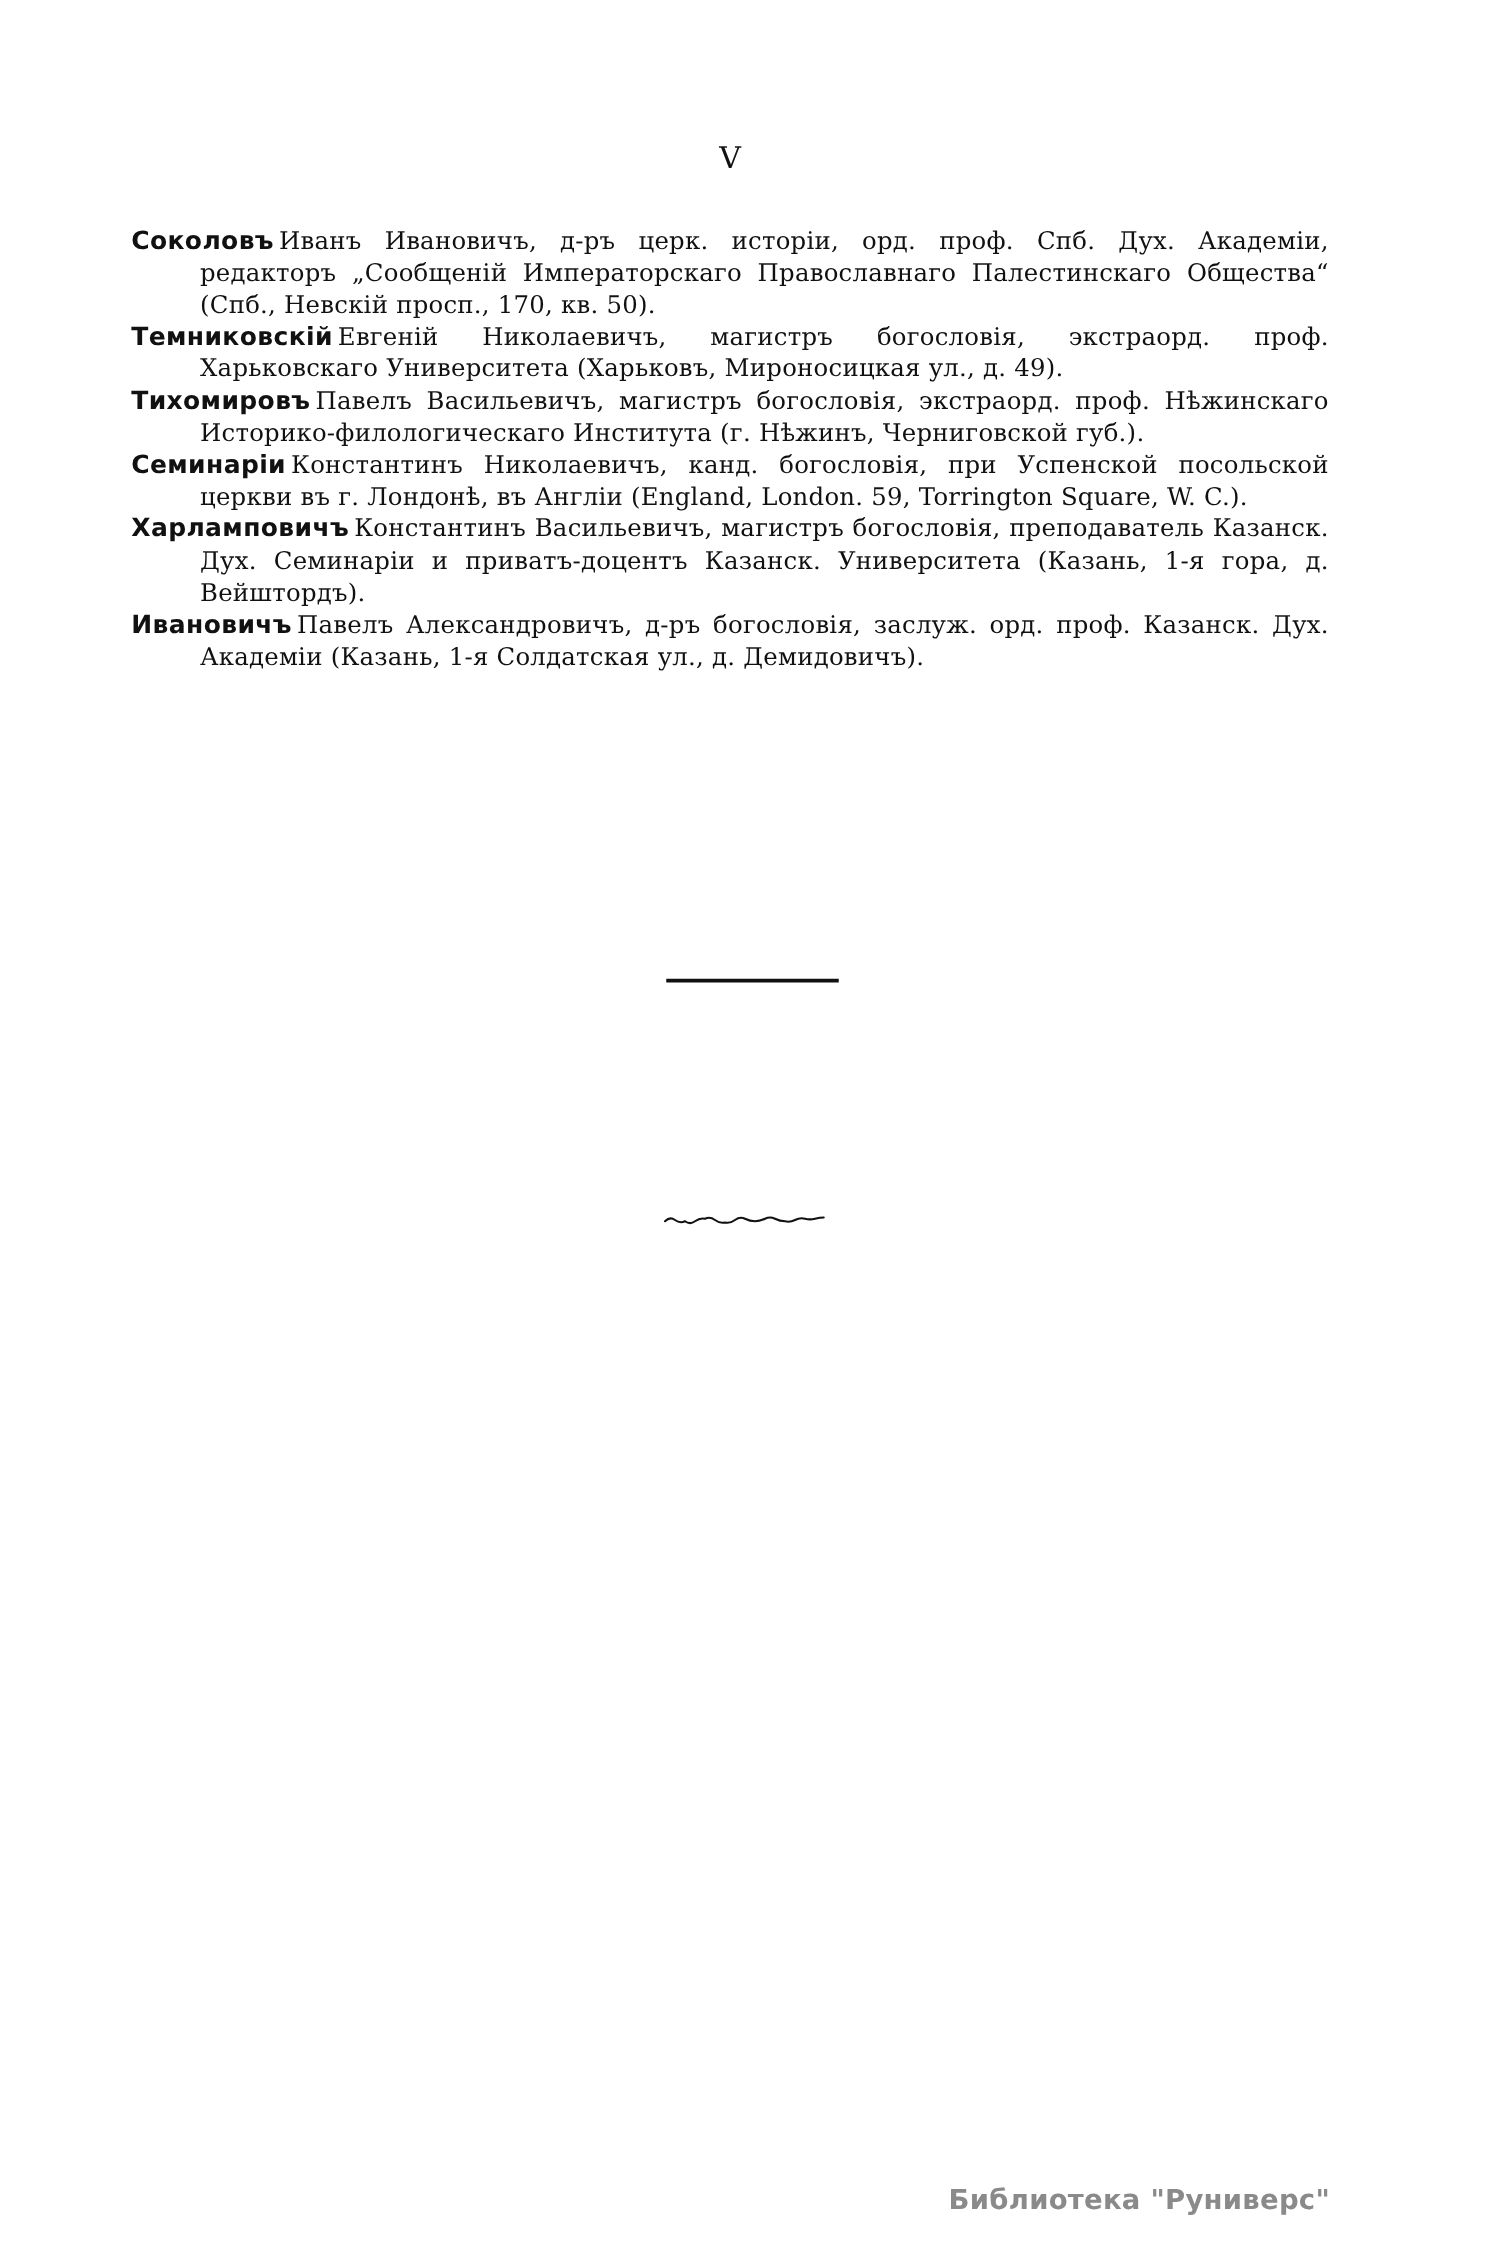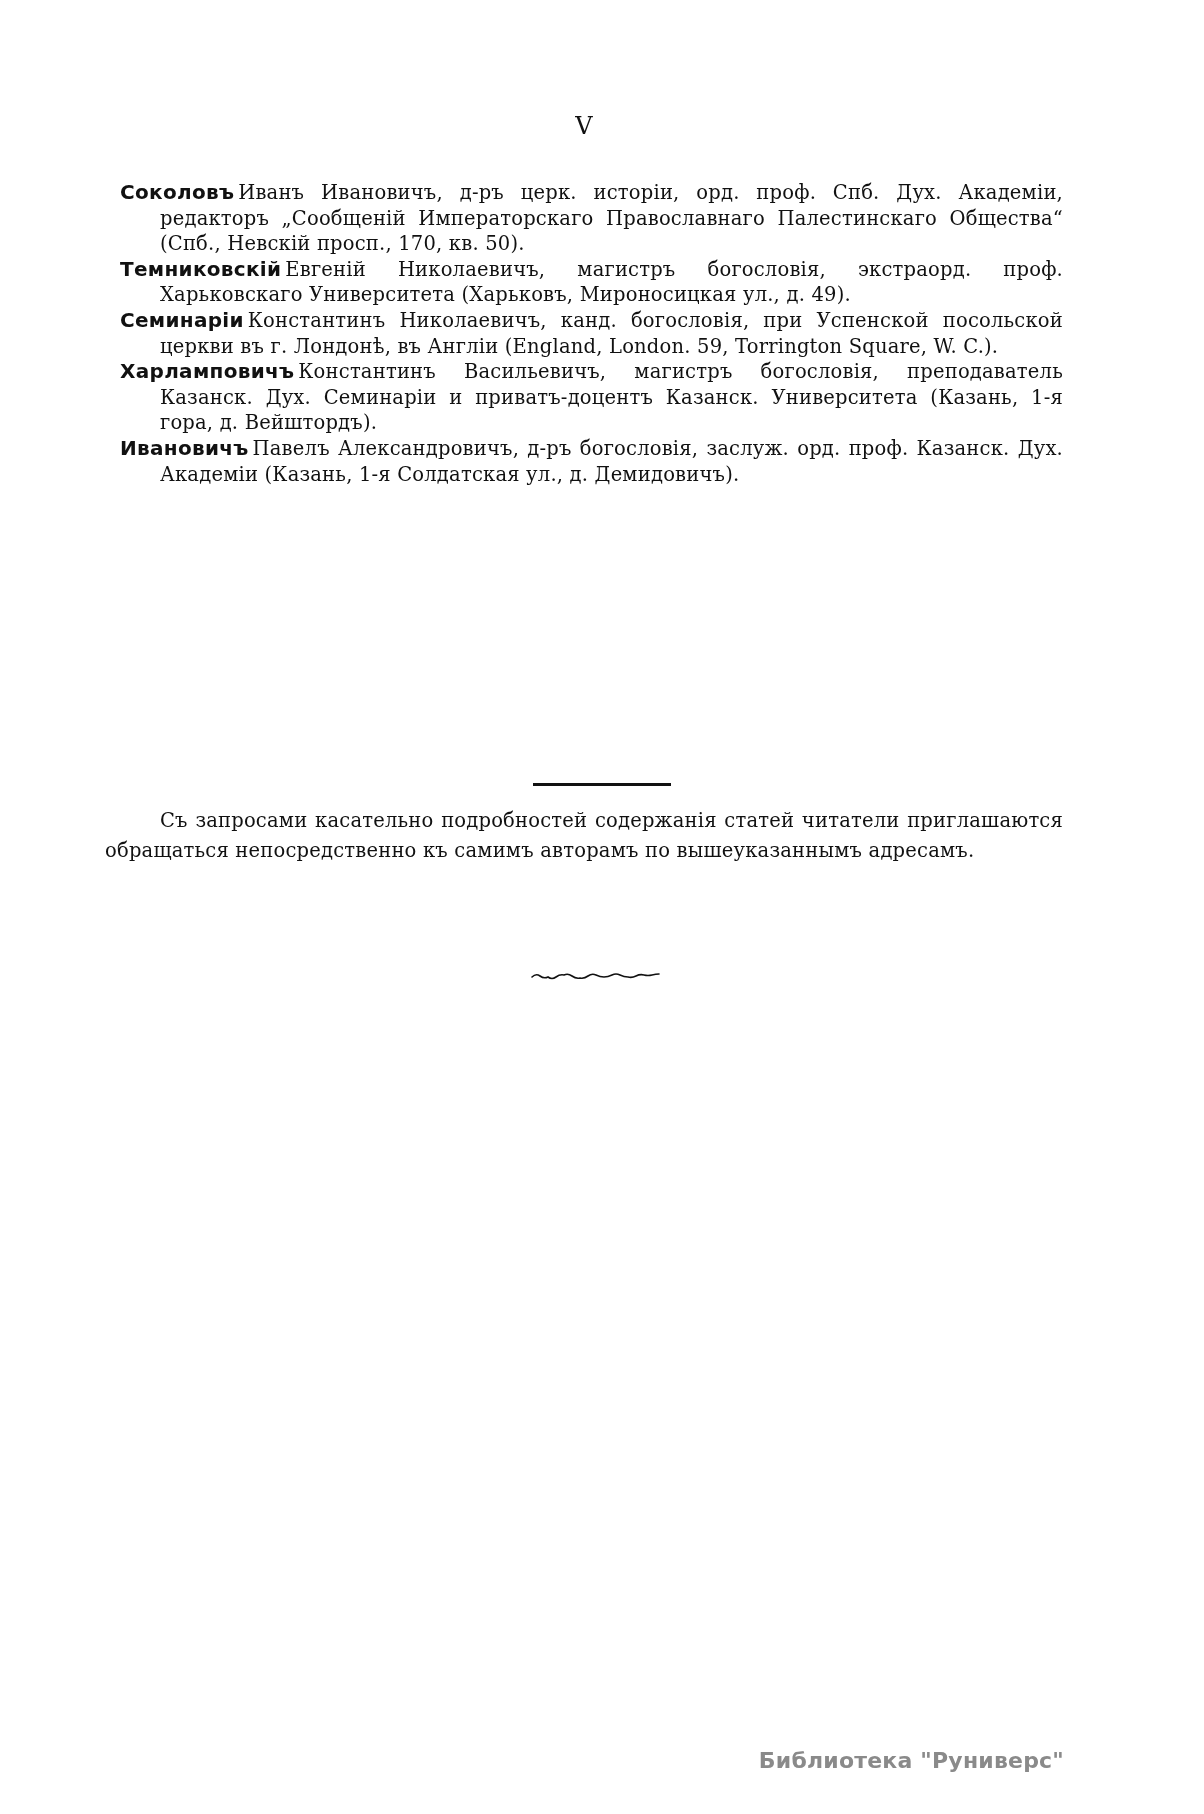--- a/index.html
+++ b/index.html
@@ -39,21 +39,20 @@
     font-size: 19.5px;
     line-height: 25.6px;
     letter-spacing: 0.2px;
   }
   .entry-name {
     font-family: "DejaVu Sans", sans-serif;
     font-weight: bold;
     font-size: 20px;
     letter-spacing: 0.3px;
     margin-right: 4px;
-    margin-left: 15px;
   }
   .rule-divider {
     position: absolute;
     top: 783px;
     left: 533px;
     width: 138px;
     height: 3px;
     background: #111111;
   }
   .note {
@@ -90,34 +89,34 @@
 <div class="page">
 
   <div class="page-number">V</div>
 
   <div class="entries">
 
     <p class="entry"><span class="entry-name">Соколовъ</span><span class="entry-text">Иванъ Ивановичъ, д-ръ церк. исторіи, орд. проф. Спб. Дух. Академіи, редакторъ „Сообщеній Императорскаго Православнаго Палестинскаго Общества“ (Спб., Невскій просп., 170, кв. 50).</span></p>
 
     <p class="entry"><span class="entry-name">Темниковскій</span><span class="entry-text">Евгеній Николаевичъ, магистръ богословія, экстраорд. проф. Харьковскаго Университета (Харьковъ, Мироносицкая ул., д. 49).</span></p>
 
+    <p class="entry"><span class="entry-name">Тихомировъ</span><span class="entry-text">Павелъ Васильевичъ, магистръ богословія, экстраорд. проф. Нѣжинскаго Историко-филологическаго Института (г. Нѣжинъ, Черниговской губ.).</span></p>
 
 
     <p class="entry"><span class="entry-name">Семинаріи</span><span class="entry-text">Константинъ Николаевичъ, канд. богословія, при Успенской посольской церкви въ г. Лондонѣ, въ Англіи (England, London. 59, Torrington Square, W. C.).</span></p>
 
     <p class="entry"><span class="entry-name">Харламповичъ</span><span class="entry-text">Константинъ Васильевичъ, магистръ богословія, преподаватель Казанск. Дух. Семинаріи и приватъ-доцентъ Казанск. Университета (Казань, 1-я гора, д. Вейштордъ).</span></p>
 
     <p class="entry"><span class="entry-name">Ивановичъ</span><span class="entry-text">Павелъ Александровичъ, д-ръ богословія, заслуж. орд. проф. Казанск. Дух. Академіи (Казань, 1-я Солдатская ул., д. Демидовичъ).</span></p>
 
 
   </div>
 
   <div class="rule-divider"></div>
 
-  <p class="note">Съ запросами касательно подробностей содержанія статей читатели приглашаются обращаться непосредственно къ самимъ авторамъ по вышеуказаннымъ адресамъ.</p>
 
   <svg class="wavy" width="145" height="12" viewBox="0 0 145 12">
     <path d="M2 7 q4 -4 8 -1 t8 1 q4 3 8 0 t8 -2 q4 -2 8 1 t8 2 q4 1 8 -2 t8 -1 q4 2 8 2 t8 -2 q4 -2 8 0 t8 2 q4 1 8 -1 t8 -1 q4 1 8 0 t7 -1" fill="none" stroke="#111111" stroke-width="1.6" stroke-linecap="round"></path>
   </svg>
 
   <div class="watermark">Библиотека "Руниверс"</div>
 
 </div>
 
 </body></html>

